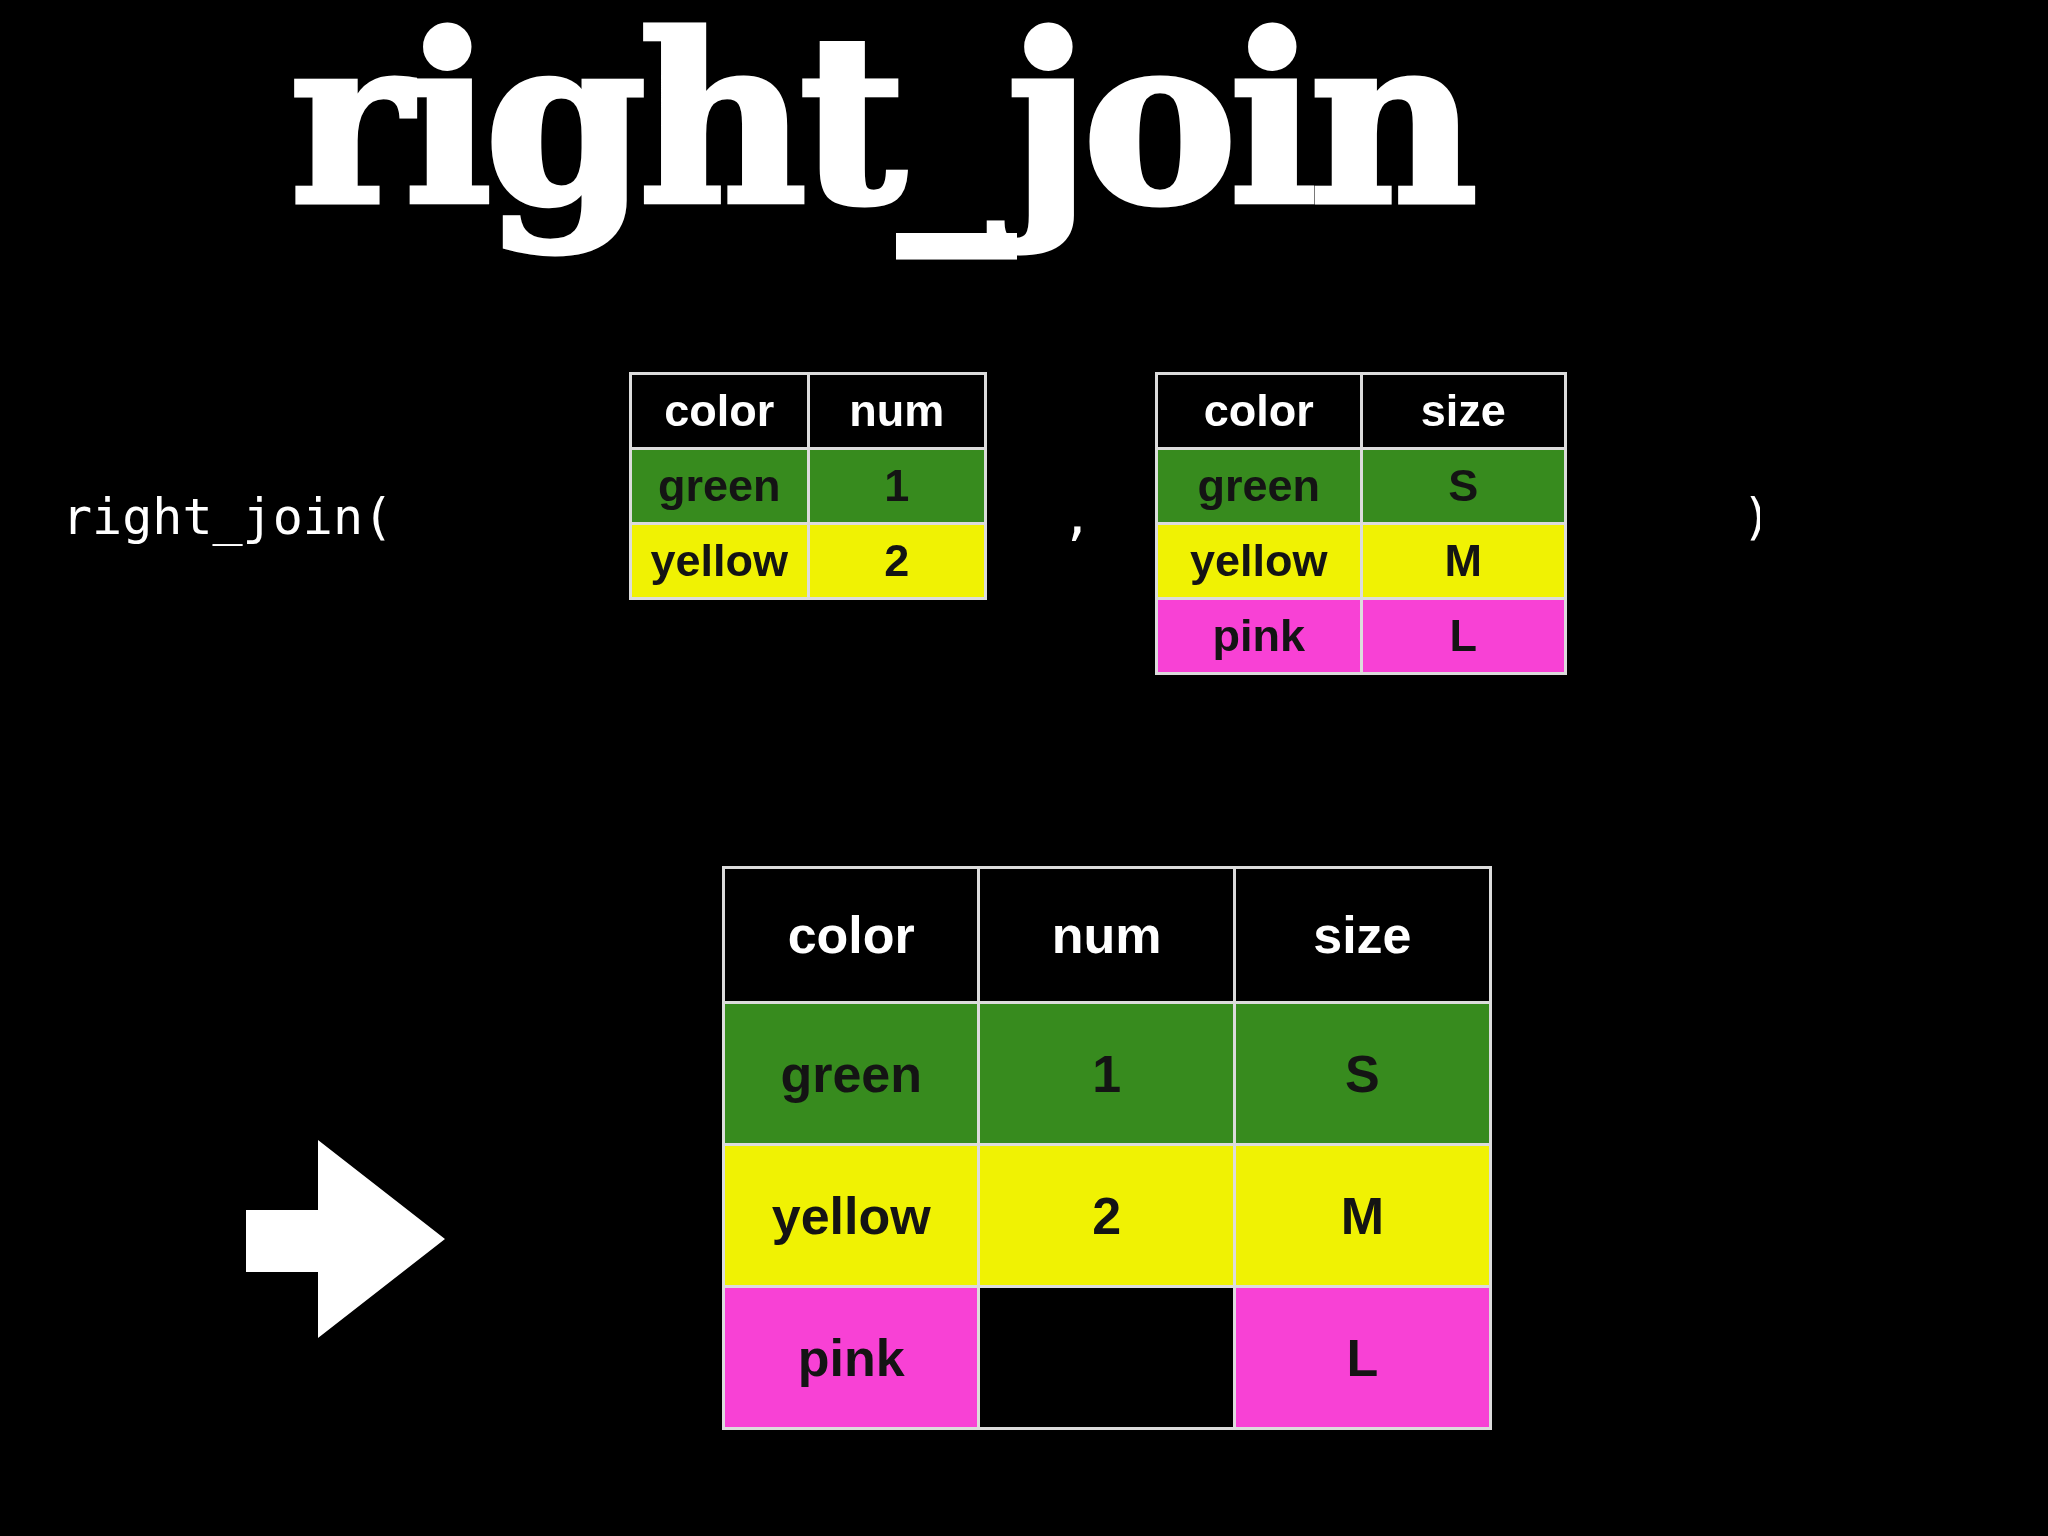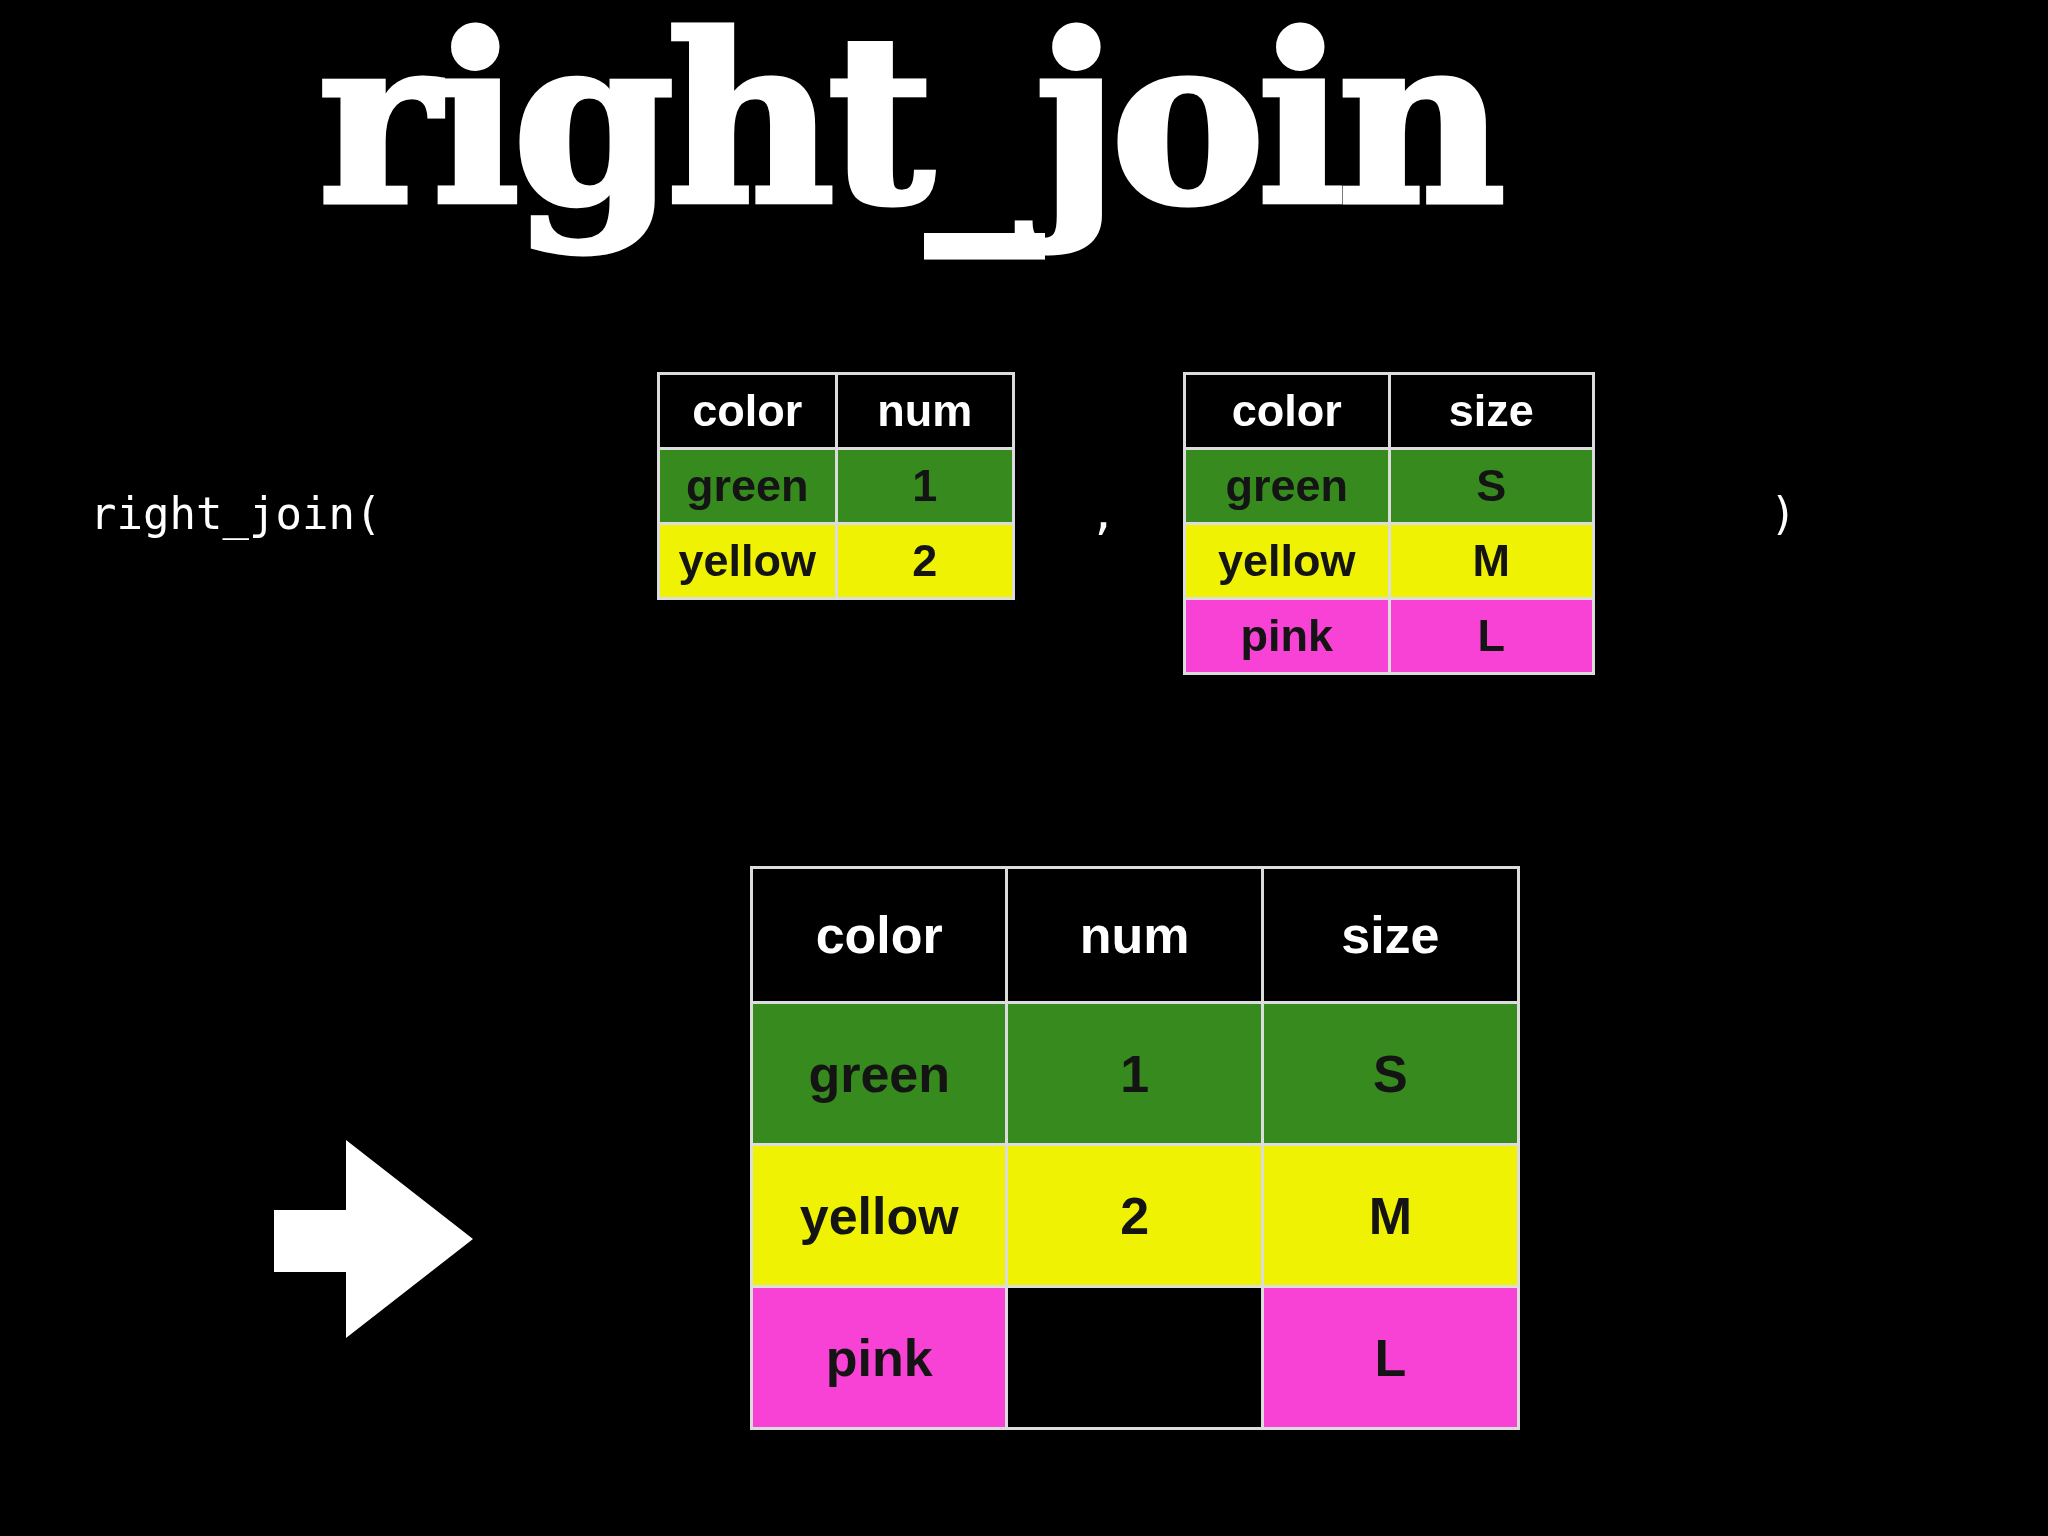--- a/index.html
+++ b/index.html
@@ -3,38 +3,37 @@
 <meta charset="utf-8">
 <style>
   html, body { margin: 0; padding: 0; background: #000; }
   .slide {
     position: relative;
     width: 1760px;
     height: 1536px;
     background: var(--background, #000);
     overflow: hidden;
     font-family: "Liberation Sans", sans-serif;
-    margin-left: 28px;
   }
   .title {
     position: absolute;
     left: 0; right: 0; top: -18px;
     text-align: center;
     font-family: "DejaVu Serif", serif;
     font-weight: 700;
     font-size: 232px;
     line-height: 1.2;
     letter-spacing: -8px;
     color: var(--title_text, #fff);
     -webkit-text-stroke: 5px var(--title_text, #fff);
   }
   .mono {
     position: absolute;
     font-family: "DejaVu Sans Mono", monospace;
-    font-size: 44px;
+    font-size: 50px;
     line-height: 1;
     color: var(--title_text, #fff);
     white-space: pre;
   }
   .fn-open     { left: 62px;   top: 492px; }
   .comma       { left: 1062px; top: 492px; }
   .paren-close { left: 1742px; top: 492px; }
 
   table {
     position: absolute;

